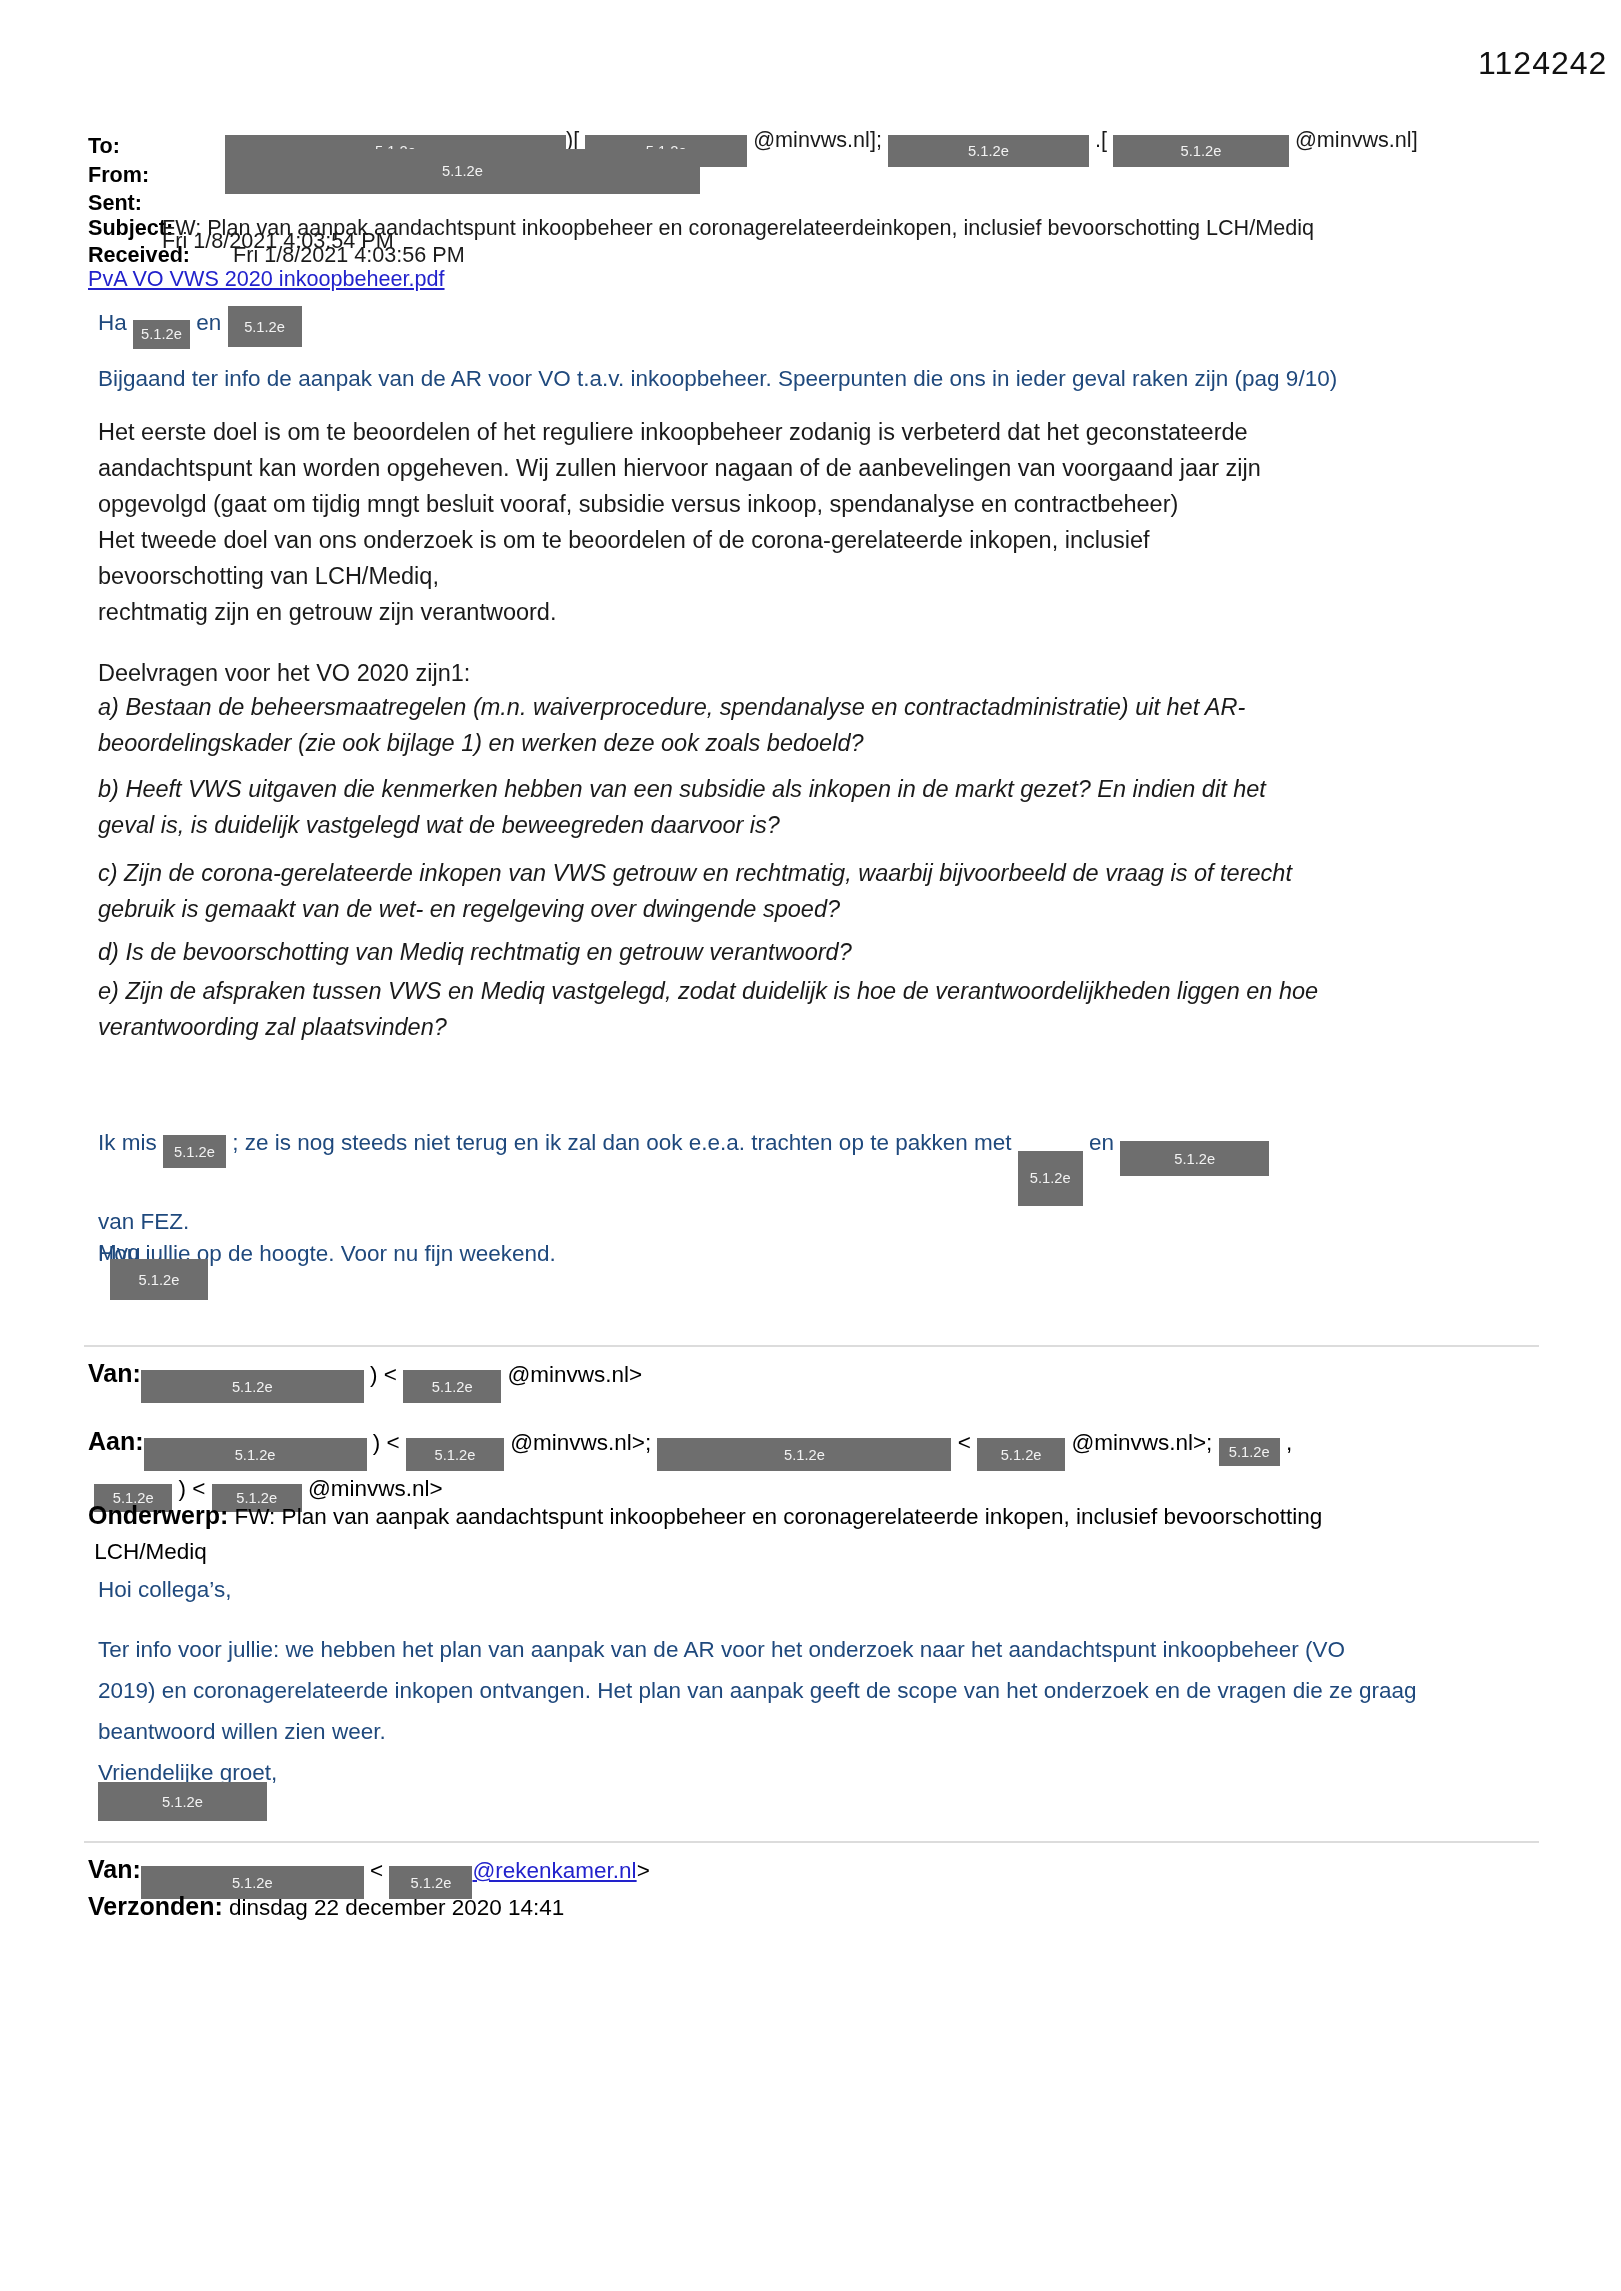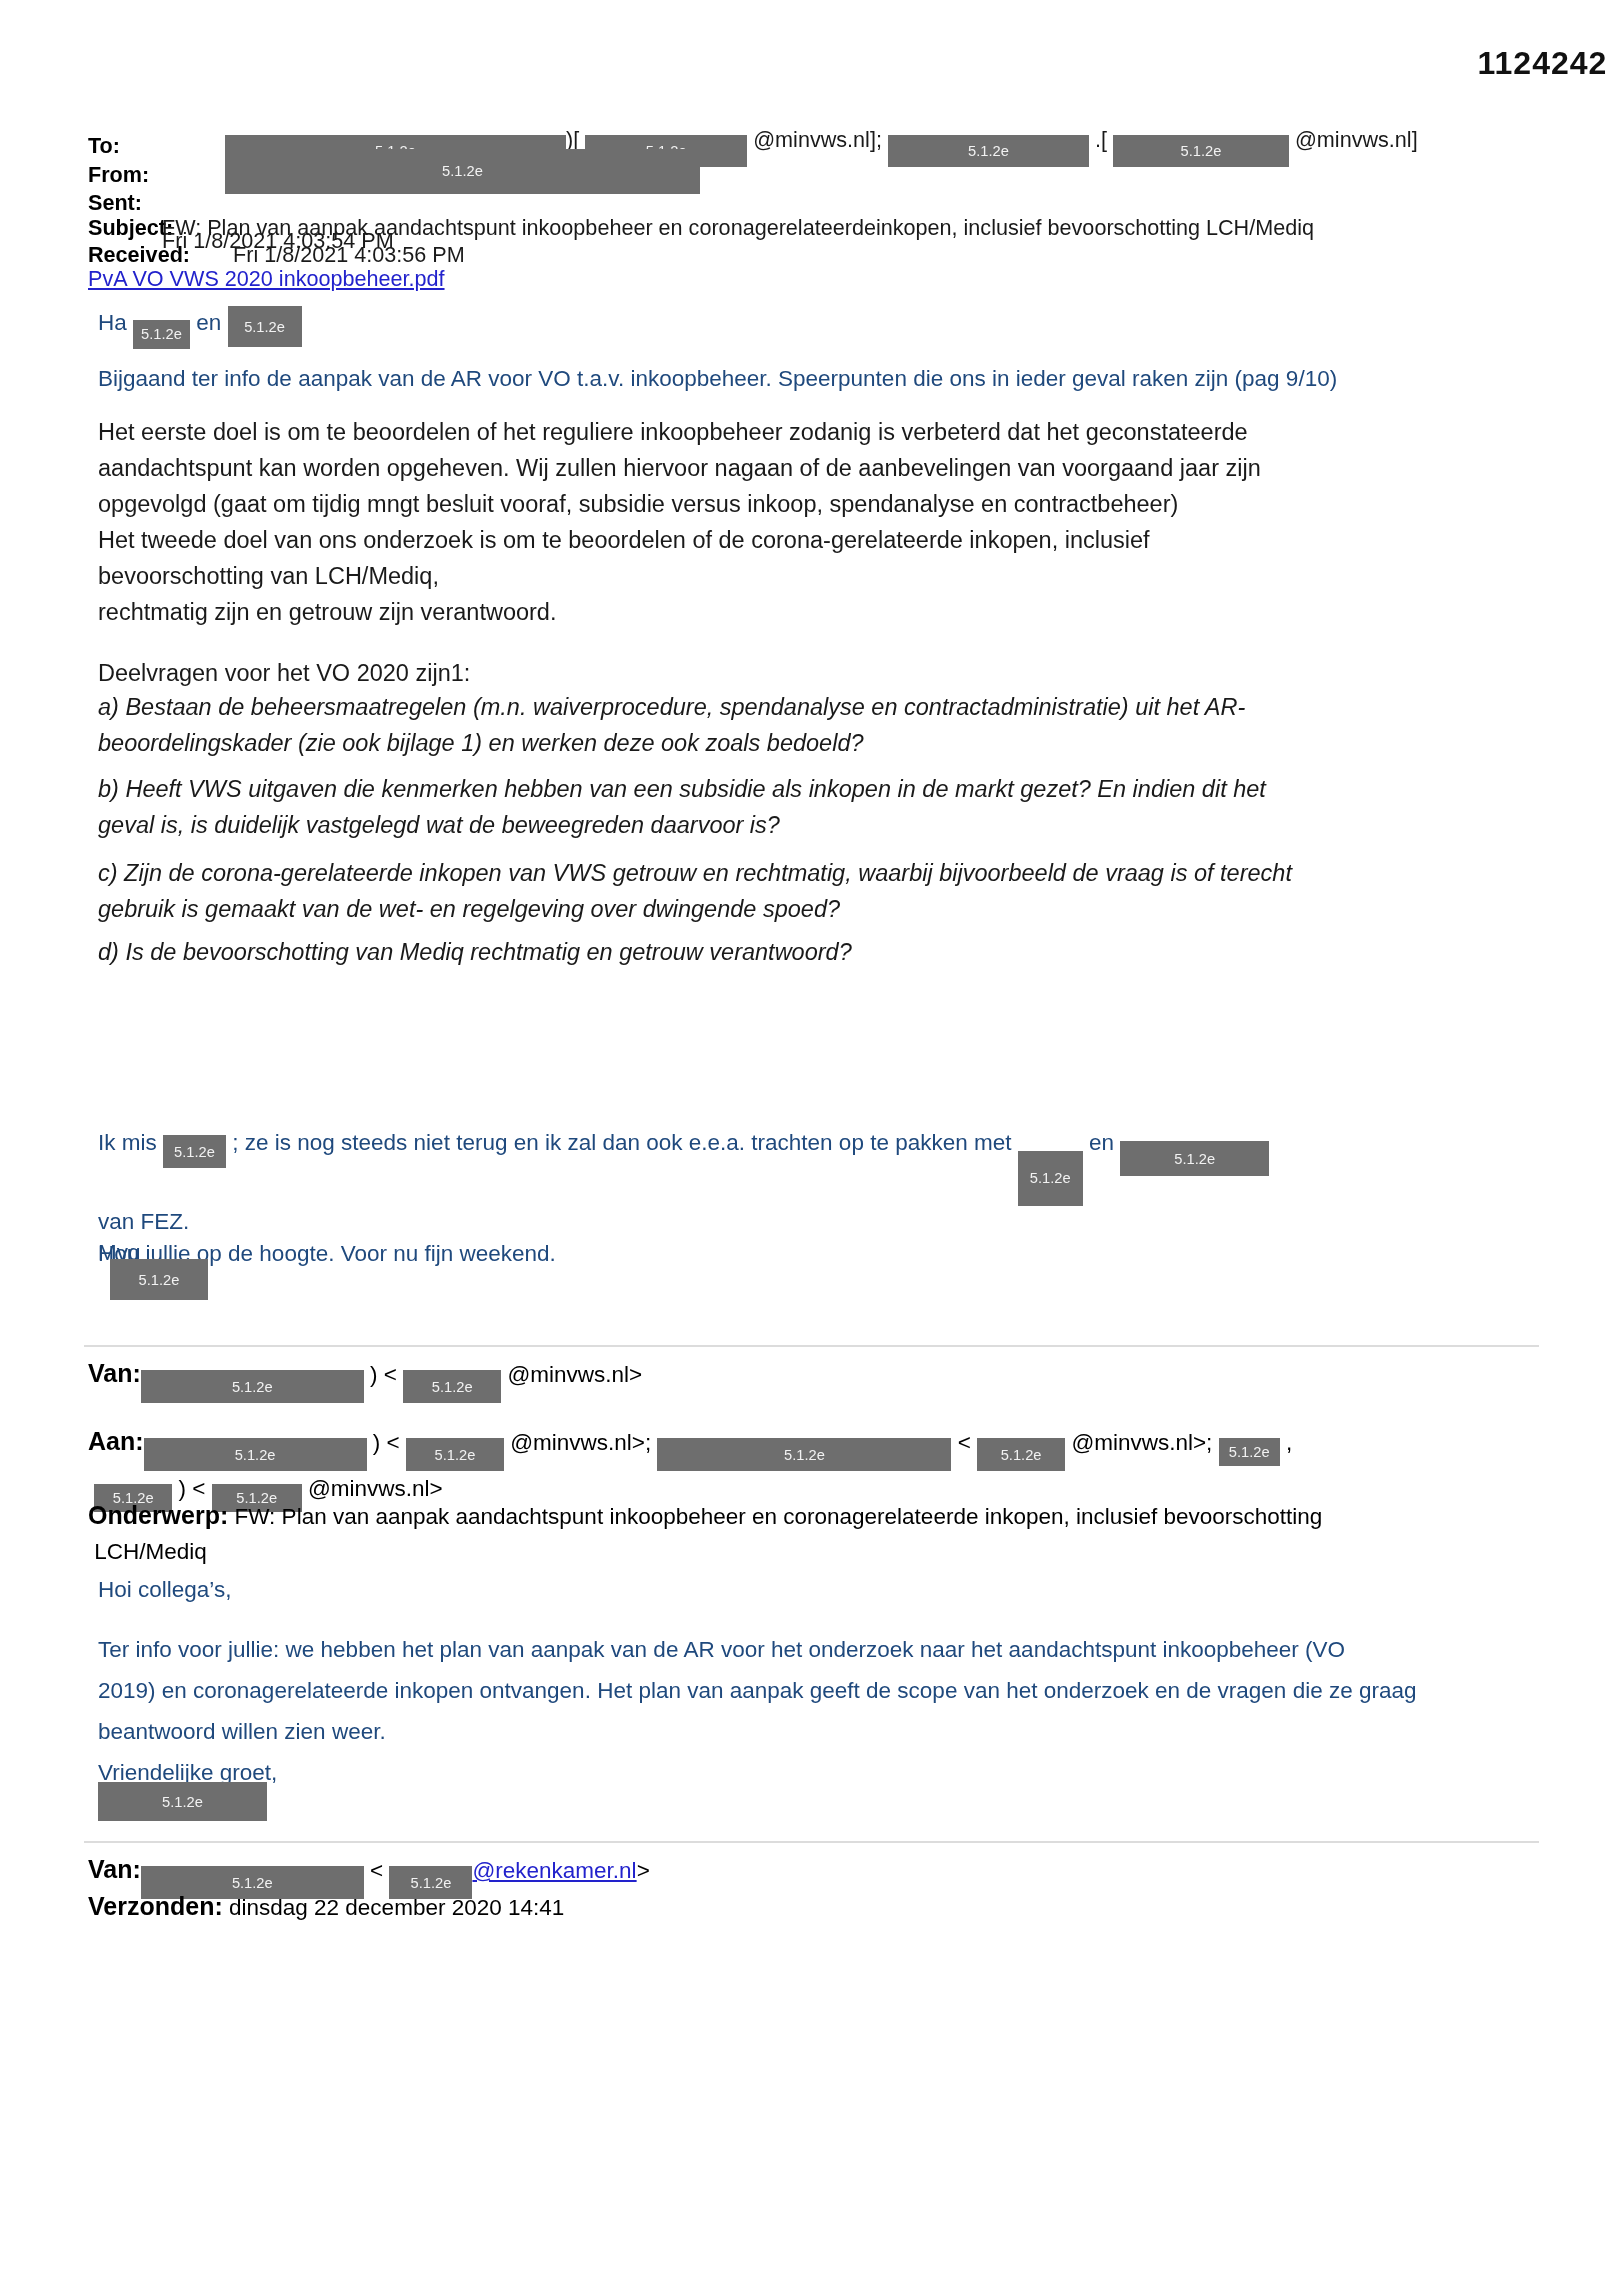--- a/index.html
+++ b/index.html
@@ -13,21 +13,21 @@
   .page{
     position:relative;
     width:1621px;height:2292px;
     background:#ffffff;
     font-family:"Liberation Sans",sans-serif;
     color:var(--ink);
     overflow:hidden;
   }
   .doc-number{
     position:absolute;top:45px;right:13.7px;
-    font-size:32px;letter-spacing:1px;color:#111;font-weight:bold;
+    font-size:32px;letter-spacing:1px;color:#111;
   }
   
   .header{position:absolute;top:125px;left:0;width:1589px;height:173px;font-size:21.6px;}
   .header .hitem{position:absolute;white-space:pre-wrap;}
   .hlabel{font-weight:bold;color:#000;}
   .h-to-label{left:88px;top:7.8px;}
   .h-to-val{left:225px;top:2px;max-width:1353px;}
   .h-from-label{left:88px;top:37px;}
   .h-from-block{position:absolute;left:225px;top:23.5px;width:475px;height:45px;z-index:2;}
   .h-sent-label{left:88px;top:65px;}
@@ -98,20 +98,22 @@
 
   <div class="abs body-txt" style="top:655px;">Deelvragen voor het VO 2020 zijn1:</div>
 
   <div class="abs body-txt italic" style="top:689px;">a) Bestaan de beheersmaatregelen (m.n. waiverprocedure, spendanalyse en contractadministratie) uit het AR-
 beoordelingskader (zie ook bijlage 1) en werken deze ook zoals bedoeld?</div>
   <div class="abs body-txt italic" style="top:771px;">b) Heeft VWS uitgaven die kenmerken hebben van een subsidie als inkopen in de markt gezet? En indien dit het
 geval is, is duidelijk vastgelegd wat de beweegreden daarvoor is?</div>
   <div class="abs body-txt italic" style="top:855px;">c) Zijn de corona-gerelateerde inkopen van VWS getrouw en rechtmatig, waarbij bijvoorbeeld de vraag is of terecht
 gebruik is gemaakt van de wet- en regelgeving over dwingende spoed?</div>
   <div class="abs body-txt italic" style="top:934px;">d) Is de bevoorschotting van Mediq rechtmatig en getrouw verantwoord?</div>
+  <div class="abs body-txt italic" style="top:973px;">e) Zijn de afspraken tussen VWS en Mediq vastgelegd, zodat duidelijk is hoe de verantwoordelijkheden liggen en hoe
+verantwoording zal plaatsvinden?</div>
 
   <div class="abs blue-txt rline" style="top:1127px;">Ik mis <span class="redact" style="width: 63px; height: 33px; vertical-align: -6.9px;">5.1.2e</span> ; ze is nog steeds niet terug en ik zal dan ook e.e.a. trachten op te pakken met <span class="redact" style="width: 65px; height: 55px; vertical-align: -33px;">5.1.2e</span> en <span class="redact" style="width: 149px; height: 35px; vertical-align: -13.7px;">5.1.2e</span>
 van FEZ.
 Hou jullie op de hoogte. Voor nu fijn weekend.</div>
 
   <div class="abs blue-txt" style="top:1237px;">Mvg</div>
   <div class="sig1 redact-block" style="top:1259px;">5.1.2e</div>
 
   <div class="divider" style="top:1345px;"></div>
 

